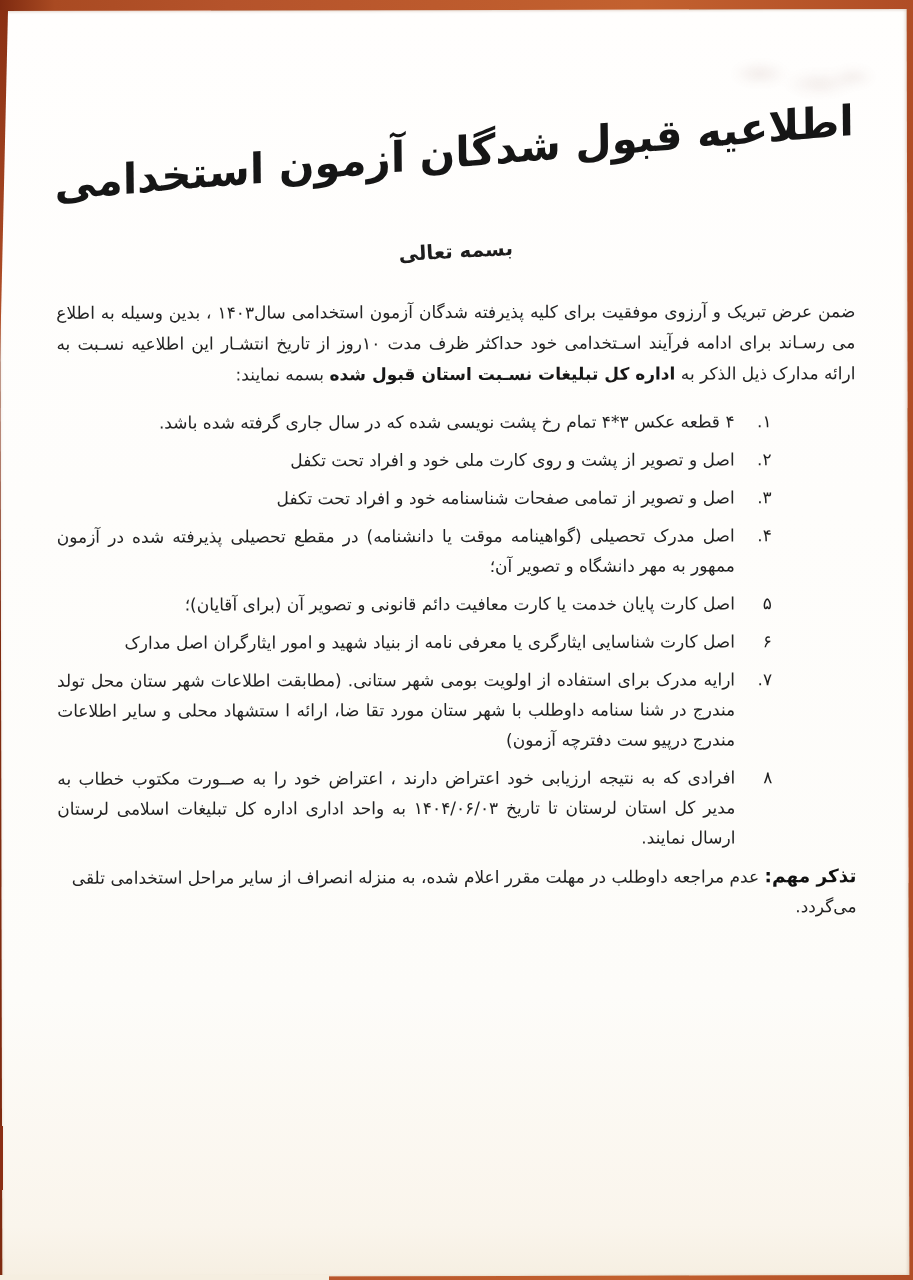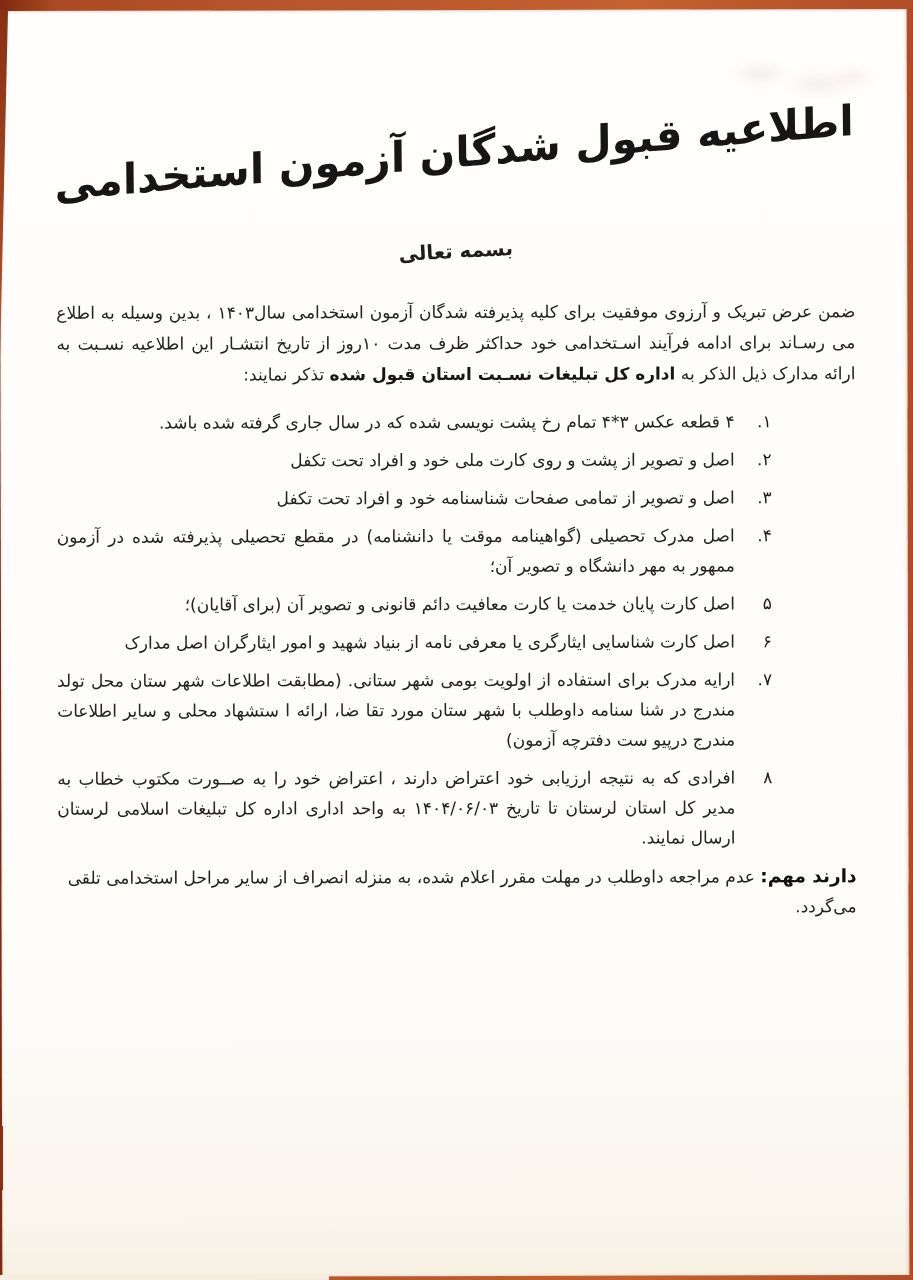--- a/index.html
+++ b/index.html
@@ -140,21 +140,21 @@
 <body>
 
 <div class="paper">
   <div class="smudge"></div>
   <div class="content">
 
     <div class="title">اطلاعیه قبول شدگان آزمون استخدامی</div>
 
     <div class="bismillah">بسمه تعالی</div>
 
-    <p class="intro"><span>ضمن عرض تبریک و آرزوی موفقیت برای کلیه پذیرفته شدگان آزمون استخدامی سال۱۴۰۳ ، بدین وسیله به اطلاع می رسـاند برای ادامه فرآیند اسـتخدامی خود حداکثر ظرف مدت ۱۰روز از تاریخ انتشـار این اطلاعیه نسـبت به ارائه مدارک ذیل الذکر به </span><span class="b">اداره کل تبلیغات نسـبت استان قبول شده</span><span> تذکر نمایند:</span></p>
+    <p class="intro"><span>ضمن عرض تبریک و آرزوی موفقیت برای کلیه پذیرفته شدگان آزمون استخدامی سال۱۴۰۳ ، بدین وسیله به اطلاع می رسـاند برای ادامه فرآیند اسـتخدامی خود حداکثر ظرف مدت ۱۰روز از تاریخ انتشـار این اطلاعیه نسـبت به ارائه مدارک ذیل الذکر به </span><span class="b">اداره کل تبلیغات نسـبت استان قبول شده</span><span> بسمه نمایند:</span></p>
 
     <div class="doc-list">
 
       <div class="item">
         <span class="num">۱.</span>
         <span class="txt">۴ قطعه عکس ۳*۴ تمام رخ پشت نویسی شده که در سال جاری گرفته شده باشد.</span>
       </div>
 
       <div class="item">
         <span class="num">۲.</span>
@@ -186,20 +186,20 @@
         <span class="txt">ارایه مدرک برای استفاده از اولویت بومی شهر ستانی. (مطابقت اطلاعات شهر ستان محل تولد مندرج در شنا سنامه داوطلب با  شهر ستان مورد تقا ضا، ارائه ا ستشهاد محلی و  سایر اطلاعات مندرج درپیو ست دفترچه آزمون)</span>
       </div>
 
       <div class="item gap-before">
         <span class="num">۸</span>
         <span class="txt">افرادی که به نتیجه ارزیابی خود اعتراض دارند ، اعتراض خود را به صــورت مکتوب خطاب به مدیر کل استان لرستان تا تاریخ ۱۴۰۴/۰۶/۰۳ به واحد اداری اداره کل تبلیغات اسلامی لرستان ارسال نمایند.</span>
       </div>
 
     </div>
 
-    <p class="note"><span class="label">دارند مهم:</span><span> عدم مراجعه داوطلب در مهلت مقرر اعلام شده، به منزله انصراف از سایر مراحل استخدامی تلقی می‌گردد.</span></p>
+    <p class="note"><span class="label">تذکر مهم:</span><span> عدم مراجعه داوطلب در مهلت مقرر اعلام شده، به منزله انصراف از سایر مراحل استخدامی تلقی می‌گردد.</span></p>
 
   </div>
 </div>
 
 <div class="left-wedge"></div>
 <div class="left-sliver"></div>
 <div class="bottom-overhang"></div>
 
 </body></html>

